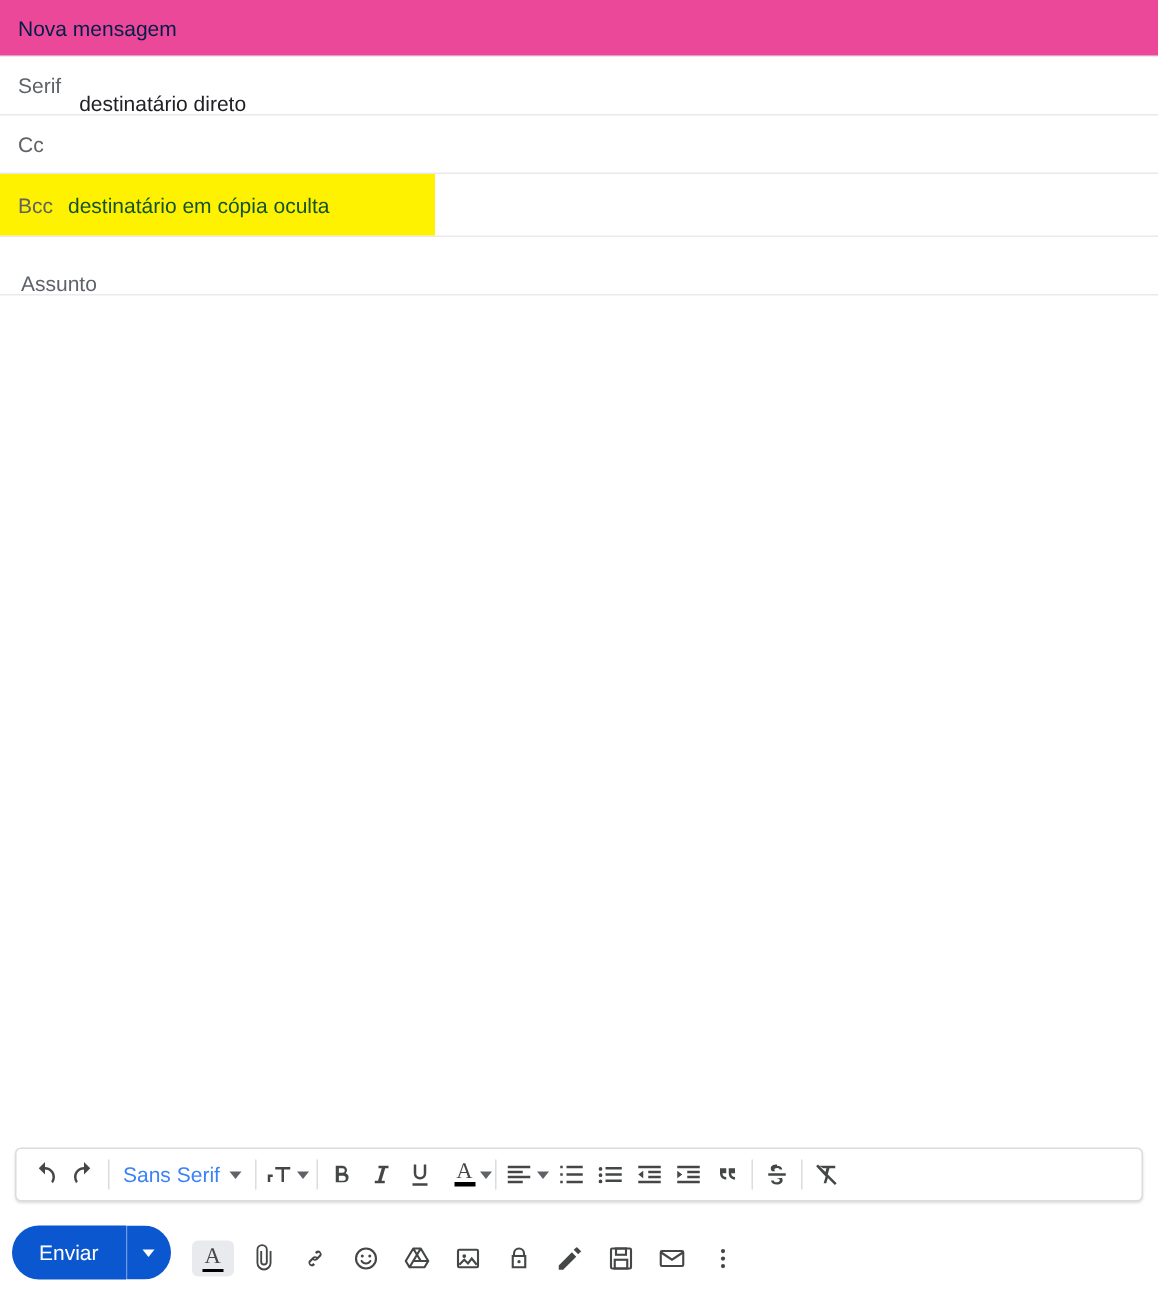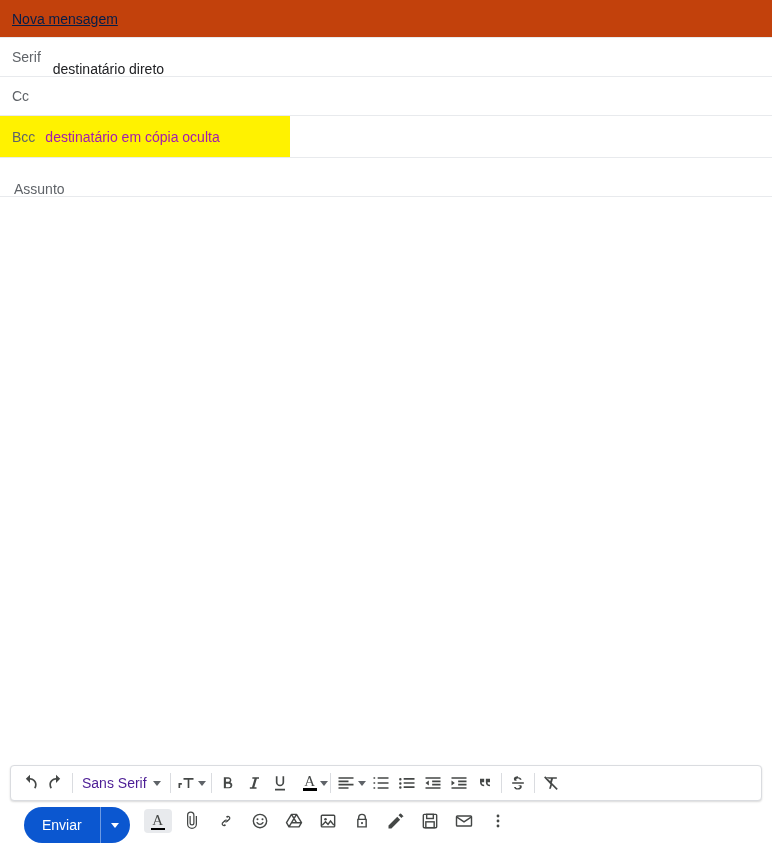--- a/index.html
+++ b/index.html
@@ -1,57 +1,57 @@
 <!DOCTYPE html>
 <html><head>
 <meta charset="utf-8">
 <style>
   * { box-sizing: border-box; }
   html, body { margin:0; padding:0; font-family: Arial, Helvetica, sans-serif; font-size:14px; color:#202124; }
   body { width:772px; height:862px; background:#fff; overflow:hidden; }
 
   .header {
-    background:#c2410c; height:38px; display:flex; align-items:center; padding:0 12px;
-    color:#041e49; font-weight:500; font-size:14px; border-bottom:1px solid #e8eaed;text-decoration:underline;
+    background:#ec4899; height:38px; display:flex; align-items:center; padding:0 12px;
+    color:#041e49; font-weight:500; font-size:14px; border-bottom:1px solid #e8eaed;
   }
 
   .field-row {
     height:39px; display:flex; align-items:center; padding:0 12px; border-bottom:1px solid #e8eaed;
   }
   .field-label { color:#5f6368; font-size:14px; margin-right:10px; white-space:nowrap; }
   .field-input { flex:1; border:none; outline:none; font-size:14px; color:#202124; background:transparent;margin-top:24px; }
   .field-input::placeholder { color:#5f6368; }
 
   .bcc-highlight { background:#fff200; display:inline-flex; align-items:center; height:100%; padding-right:70px;justify-content:space-between; }
   .bcc-highlight .field-label { margin-left:0; }
-  .bcc-highlight .bcc-text { color:#a21caf; font-size:14px; }
+  .bcc-highlight .bcc-text { color:#14532d; font-size:14px; }
 
   .bcc-row { padding:0; border-bottom:1px solid #e8eaed; height:42px; display:flex; align-items:center; }
   .bcc-row .bcc-highlight { padding-left:12px; }
 
   .body-area { height:568px; }
 
   .format-toolbar {
     margin:0 10px 6px 10px; height:36px; background:#fff; border:1px solid #dadce0; border-radius:4px;
     box-shadow:0 1px 2px rgba(0,0,0,0.15); display:flex; align-items:center; padding:0 6px;
   }
   .sep { width:1px; height:20px; background:#dadce0; margin:0 3px; }
   .tb-btn {
     min-width:26px; height:28px; display:flex; align-items:center; justify-content:center;
     border-radius:4px; cursor:pointer; color:#444746; padding:0 2px;
   }
   .tb-btn svg { width:20px; height:20px; display:block; }
-  .font-sel { display:flex; align-items:center; padding:0 6px; cursor:pointer; height:28px; color:#4c1d95; font-size:14px; }
+  .font-sel { display:flex; align-items:center; padding:0 6px; cursor:pointer; height:28px; color:#3b82f6; font-size:14px; }
   .font-sel .font-name { margin-right:6px; }
   .caret { width:0; height:0; border-left:4px solid transparent; border-right:4px solid transparent; border-top:5px solid #5f6368; }
   .tb-combo { display:flex; align-items:center; }
   .tb-combo .caret { margin-left:2px; }
 
   .bottom-bar {
-    height:46px; display:flex; align-items:flex-start; padding:0 24px;
+    height:46px; display:flex; align-items:flex-end; padding:0 8px;
   }
   .send-group { display:flex; height:36px; }
   .send-btn {
     background:#0b57d0; color:#fff; border:none; border-radius:18px 0 0 18px; padding:0 18px;
     font-size:14px; font-weight:500; cursor:pointer; display:flex; align-items:center;
   }
   .send-more {
     background:#0b57d0; border:none; border-radius:0 18px 18px 0; width:30px;
     display:flex; align-items:center; justify-content:center; cursor:pointer;
     border-left:1px solid rgba(255,255,255,0.4);

